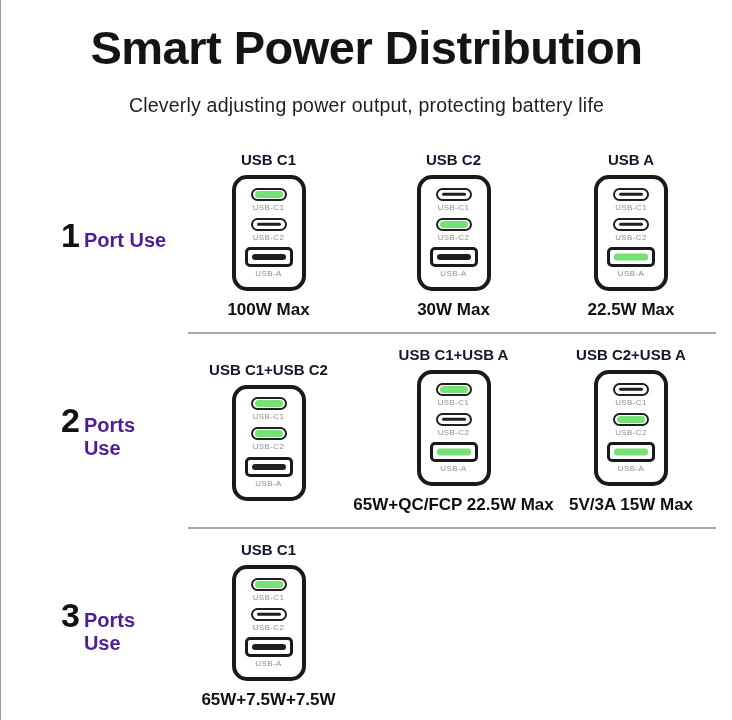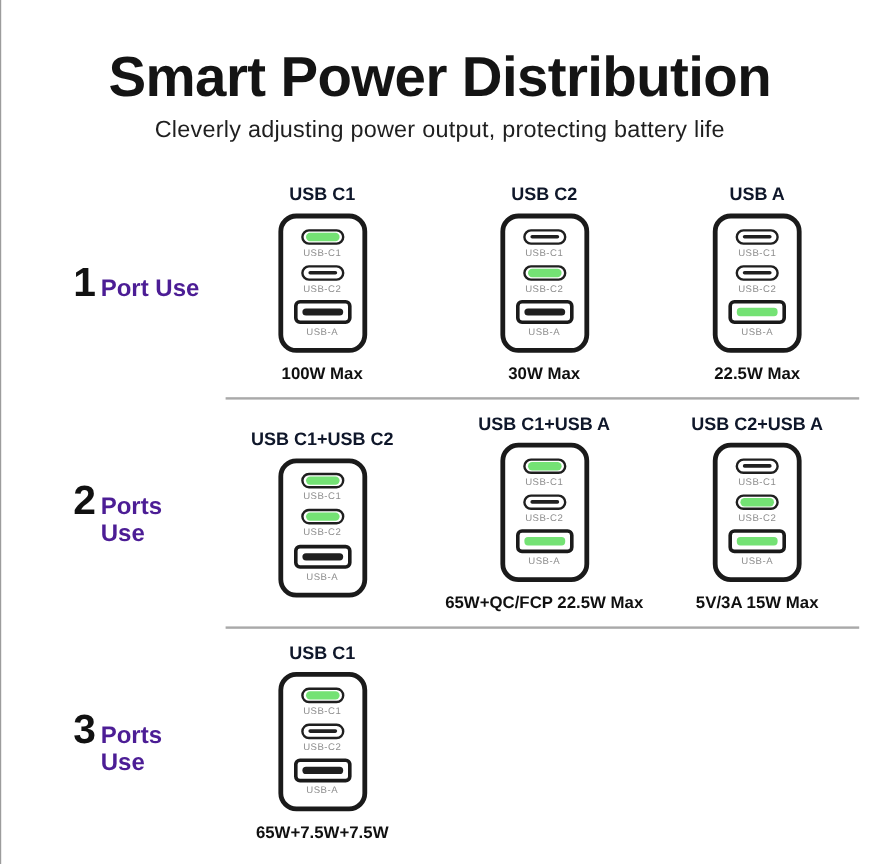--- a/index.html
+++ b/index.html
@@ -4,26 +4,26 @@
 <style>
   * { margin:0; padding:0; box-sizing:border-box; }
   html,body { background:#ffffff; }
   body {
     width:732px; height:720px;
     font-family:"Liberation Sans", sans-serif;
     border-left:1px solid #9c9c9c;
     overflow:hidden;
     color:#111;
   }
-  .header { text-align:center; padding-top:36px; }
+  .header { text-align:center; padding-top:20px; }
   .title {
     font-size:47px; font-weight:800; letter-spacing:-0.5px; color:#141414;
   }
   .subtitle {
-    font-size:19.5px; font-weight:500; color:#1f1f1f; margin-top:6px; letter-spacing:0.2px;
+    font-size:19.5px; font-weight:500; color:#1f1f1f; margin-top:19px; letter-spacing:0.2px;
   }
   .rows { margin-top:34px; }
   .row {
     display:grid;
     grid-template-columns:175px 185px 185px 170px;
     align-items:center;
   }
   .row-label {
     display:flex; align-items:baseline; gap:4px; padding-left:60px;
   }
@@ -59,21 +59,21 @@
   }
   .port-a[data-state="on"]::after {
     content:""; position:absolute; left:4px; right:4px; top:50%; height:7px;
     transform:translateY(-50%); background:var(--active-green, #74E274); border-radius:3px;
   }
   .port-a[data-state="off"]::after {
     content:""; position:absolute; left:4px; right:4px; top:50%; height:6px;
     transform:translateY(-50%); background:#1f1f1f; border-radius:3px;
   }
   .charger-caption {
-    font-size:14px; font-weight:800; color:#101010; margin-top:9px; white-space:nowrap;
+    font-size:17px; font-weight:800; color:#101010; margin-top:9px; white-space:nowrap;
   }
   .divider {
     border:none; border-top:2px solid #a9a9a9;
     margin:12px 16px 12px 187px;
   }
 </style>
 </head>
 <body>
 
 <div class="header">

